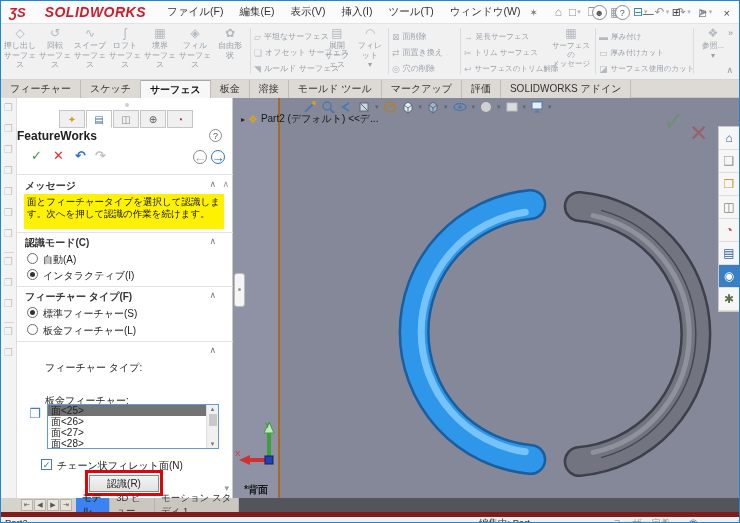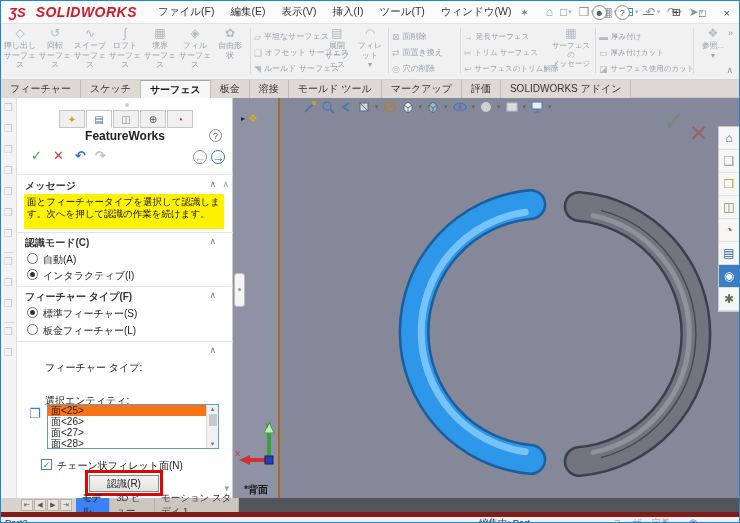--- a/index.html
+++ b/index.html
@@ -3,21 +3,21 @@
 <meta charset="utf-8">
 <style>
   *{margin:0;padding:0;box-sizing:border-box}
   html,body{width:740px;height:523px}
   body{font-family:"Liberation Sans","DejaVu Sans",sans-serif;font-size:10px;color:#222;background:#888}
   #app{position:relative;width:740px;height:523px;background:#f0f0f0;border:1px solid #1c87d6;overflow:hidden}
   .abs{position:absolute}
   
   #titlebar{position:absolute;left:0;top:0;width:738px;height:23px;background:#fbfbfb;border-bottom:1px solid #e3e3e3;display:flex;align-items:center}
   .logo{display:flex;align-items:baseline;margin-left:8px;color:#d11a2a;font-weight:bold;font-style:italic}
-  .logo .mark{font-size:13px;margin-right:10px}
+  .logo .mark{font-size:13px;margin-right:19px}
   .logo .word{font-size:14px;letter-spacing:.5px}
   .menus{display:flex;margin-left:14px;gap:2px}
   .menu-item{padding:3px 7px;font-size:10.5px;color:#333}
   .pin{font-size:10px;color:#777;margin-left:2px}
   .quick{display:flex;align-items:center;margin-left:14px;gap:1px}
   .qbtn{display:flex;align-items:center;color:#8b959e;font-size:12px;padding:1px 3px}
   .qbtn .dd{font-size:7px;color:#aeb6bd;margin-left:1px}
   .qbtn.blue{color:#2f7fc1}
   .titlebar-right{position:absolute;right:4px;top:0;height:23px;display:flex;align-items:center;gap:8px}
   .circle-btn{width:15px;height:15px;border:1px solid #8a8a8a;border-radius:50%;display:flex;align-items:center;justify-content:center;font-size:9px;color:#555;background:#fff}
@@ -37,40 +37,40 @@
   
   #rail{position:absolute;left:0;top:97px;width:16px;height:400px;background:#f3f3f3;border-right:1px solid #ddd;display:flex;flex-direction:column;align-items:center;padding-top:4px}
   .rail-ic{font-size:10px;color:#c2c5ca;height:21px}
   .rail-sep{width:10px;height:1px;background:#d5d5d5;margin:3px 0}
   
   #panel{position:absolute;left:16px;top:97px;width:216px;height:400px;background:#fff;border-right:1px solid #c9c9c9;font-size:10px}
   .pm-dot{position:absolute;left:108px;top:5px;width:4px;height:4px;border-radius:50%;background:#cfcfcf}
   .pm-tabs{position:absolute;left:42px;top:12px;display:flex;gap:1px}
   .pm-tab{width:26px;height:18px;background:#f0f0f0;border:1px solid #c6c6c6;display:flex;align-items:center;justify-content:center;font-size:10px}
   .pm-tab.active{background:#fff;border-bottom-color:#fff}
-  .pm-title{position:absolute;left:0;top:31px;width:216px;text-align:center;font-weight:bold;font-size:12px;color:#222}
+  .pm-title{position:absolute;left:0;top:31px;width:216px;font-weight:bold;font-size:12px;color:#222}
   .pm-help{position:absolute;right:10px;top:31px}
   .pm-actions{position:absolute;left:0;top:50px;width:216px;height:22px}
   .act{position:absolute;font-weight:bold;font-size:13px}
   .hline{position:absolute;left:0;width:216px;height:1px;background:#e4e4e4}
   .sec-h{position:absolute;left:8px;font-weight:bold;color:#333}
   .sec-chev{position:absolute;right:16px;color:#777;font-size:9px}
   .scroll-chev{position:absolute;right:3px;color:#9a9a9a;font-size:9px}
   .msgbox{position:absolute;left:7px;top:96px;width:200px;height:35px;background:#fff200;color:#111;padding:2px 3px;line-height:1.3;font-size:9.5px}
   .radio{position:absolute;width:11px;height:11px;border:1px solid #6a6a6a;border-radius:50%;background:#fff}
   .radio.sel::after{content:"";position:absolute;left:2px;top:2px;width:5px;height:5px;border-radius:50%;background:#333}
   .rlabel{position:absolute;color:#222}
   .ilabel{position:absolute;left:28px;color:#222}
   .combo{position:absolute;left:30px;top:276px;width:172px;height:16px;background:#e4e4e4;border:1px solid #9a9a9a;display:flex;align-items:center;padding:0 4px;color:#222}
   .combo .chev{margin-left:auto;color:#555;font-size:9px}
   .cube-ic{position:absolute;left:12px;top:308px;font-size:13px;color:#3a7fd0}
   .listbox{position:absolute;left:30px;top:306px;width:172px;height:45px;border:1px solid #5e9cd6;background:#fff;display:flex}
   .listrows{flex:1;overflow:hidden}
   .lrow{height:11px;display:flex;align-items:center;padding-left:3px;color:#222}
-  .lrow.sel{background:#f97316}
+  .lrow.sel{background:#737373}
   .lsb{width:12px;background:#f0f0f0;border-left:1px solid #dcdcdc;display:flex;flex-direction:column;align-items:center;font-size:7px;color:#777}
   .lsb .thumb{width:8px;height:12px;background:#c9c9c9;margin:1px 0}
   .cbx{position:absolute;left:24px;top:361px;width:11px;height:11px;border:1px solid #4a7ab0;background:#fff;display:flex;align-items:center;justify-content:center;font-size:9px;color:#2f6fb8;font-weight:bold}
   .recog{position:absolute;left:72px;top:377px;width:70px;height:17px;background:linear-gradient(#f4f4f4,#e2e2e2);border:1px solid #8a8a8a;display:flex;align-items:center;justify-content:center;color:#222}
   .red-annot{position:absolute;left:68px;top:372px;width:78px;height:26px;border:3px solid #e00505;pointer-events:none}
   
   #viewport{position:absolute;left:232px;top:97px;width:508px;height:400px;background:#858899;overflow:hidden}
   .vp-left{position:absolute;left:0;top:0;width:46px;height:400px;background:#8f92a4}
   .vp-axisline{position:absolute;left:45px;top:0;width:2px;height:400px;background:#a96a1f}
   .splitter{position:absolute;left:1px;top:175px;width:11px;height:34px;background:#f5f5f5;border:1px solid #bbb;border-radius:3px}
@@ -329,21 +329,21 @@
     <div class="sec-h" style="top:192px">フィーチャー タイプ(F)</div>
     <span class="sec-chev" style="top:192px">∧</span>
     <span class="radio sel" style="left:10px;top:209px"></span>
     <span class="rlabel" style="left:26px;top:209px">標準フィーチャー(S)</span>
     <span class="radio" style="left:10px;top:226px"></span>
     <span class="rlabel" style="left:26px;top:226px">板金フィーチャー(L)</span>
 
     <div class="hline" style="top:243px"></div>
     <span class="sec-chev" style="top:247px">∧</span>
     <span class="ilabel" style="top:263px">フィーチャー タイプ:</span>
-    <span class="ilabel" style="top:296px">選択エンティティ:</span>
+    <span class="ilabel" style="top:296px">板金フィーチャー:</span>
     <span class="cube-ic">❐</span>
     <div class="listbox">
       <div class="listrows">
         <div class="lrow sel">面&lt;25&gt;</div>
         <div class="lrow">面&lt;26&gt;</div>
         <div class="lrow">面&lt;27&gt;</div>
         <div class="lrow">面&lt;28&gt;</div>
       </div>
       <div class="lsb">
         <span>▴</span>
@@ -361,20 +361,21 @@
   </div>
 
   <div id="viewport">
     <div class="vp-left"></div>
     <div class="vp-axisline"></div>
     <div class="splitter"></div>
 
     <div class="tree-row">
       <span class="exp">▸</span>
       <span class="part">❖</span>
+      <span>Part2 (デフォルト) &lt;&lt;デ...</span>
     </div>
 
     <div class="headsup">
       <span class="hic">
           <svg width="14" height="14">
             <path d="M2 12 L10 4" stroke="#4a7ab0" stroke-width="2" fill="none"></path>
             <circle cx="11" cy="3" r="2" fill="#d4a017"></circle>
           </svg>
         </span>
       <span class="hic">

